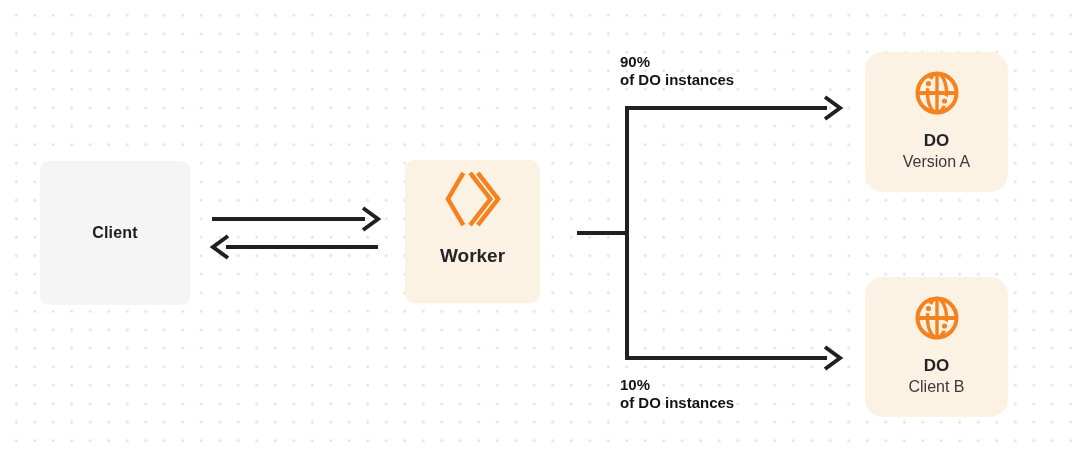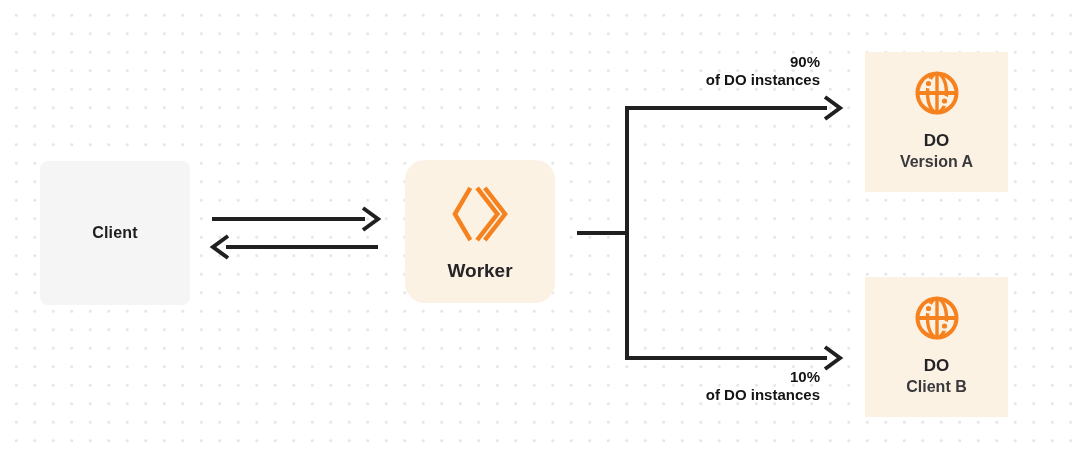--- a/index.html
+++ b/index.html
@@ -37,63 +37,63 @@
     background: #f5f5f6;
     border-radius: 8px;
     justify-content: center;
     font-size: 16px;
     font-weight: 700;
     color: #1d1d1f;
     letter-spacing: 0.2px;
   }
   .node-worker {
     left: 405px; top: 160px;
-    width: 150px; height: 143px;
+    width: 135px; height: 143px;
     background: #fcf2e4;
-    border-radius: 20px;
-    padding-top: 25px;
+    border-radius: 9px;
+    padding-top: 10px;
   }
   .node-worker .node-label {
     margin-top: 17px;
     font-size: 19px;
     font-weight: 700;
     color: #242426;
   }
   .node-do {
     width: 143px; height: 140px;
     background: #fcf2e4;
-    border-radius: 0;
+    border-radius: 18px;
     padding-top: 17px;
   }
   .node-do-a { left: 865px; top: 52px; }
   .node-do-b { left: 865px; top: 277px; }
   .node-do .do-title {
     margin-top: 14px;
     font-size: 17px;
     font-weight: 700;
     color: #242426;
     line-height: 20px;
   }
   .node-do .do-subtitle {
     font-size: 16px;
-    font-weight: 700;
+    font-weight: 400;
     color: #3a3a3c;
     line-height: 21px;
   }
   .edge-label {
     position: absolute;
     width: 200px;
-    text-align: right;
+    text-align: left;
     font-size: 15px;
     font-weight: 700;
     line-height: 18px;
     color: #141414;
   }
   .edge-label-a { left: 620px; top: 53px; }
-  .edge-label-b { left: 620px; top: 368px; }
+  .edge-label-b { left: 620px; top: 376px; }
   .icon-wrap { display: flex; align-items: center; justify-content: center; }
 </style>
 </head>
 <body>
 
 <div class="canvas">
 
   <svg class="connectors" viewBox="0 0 1072 452" xmlns="http://www.w3.org/2000/svg">
     <g stroke="#202020" stroke-width="4" fill="none">
 

